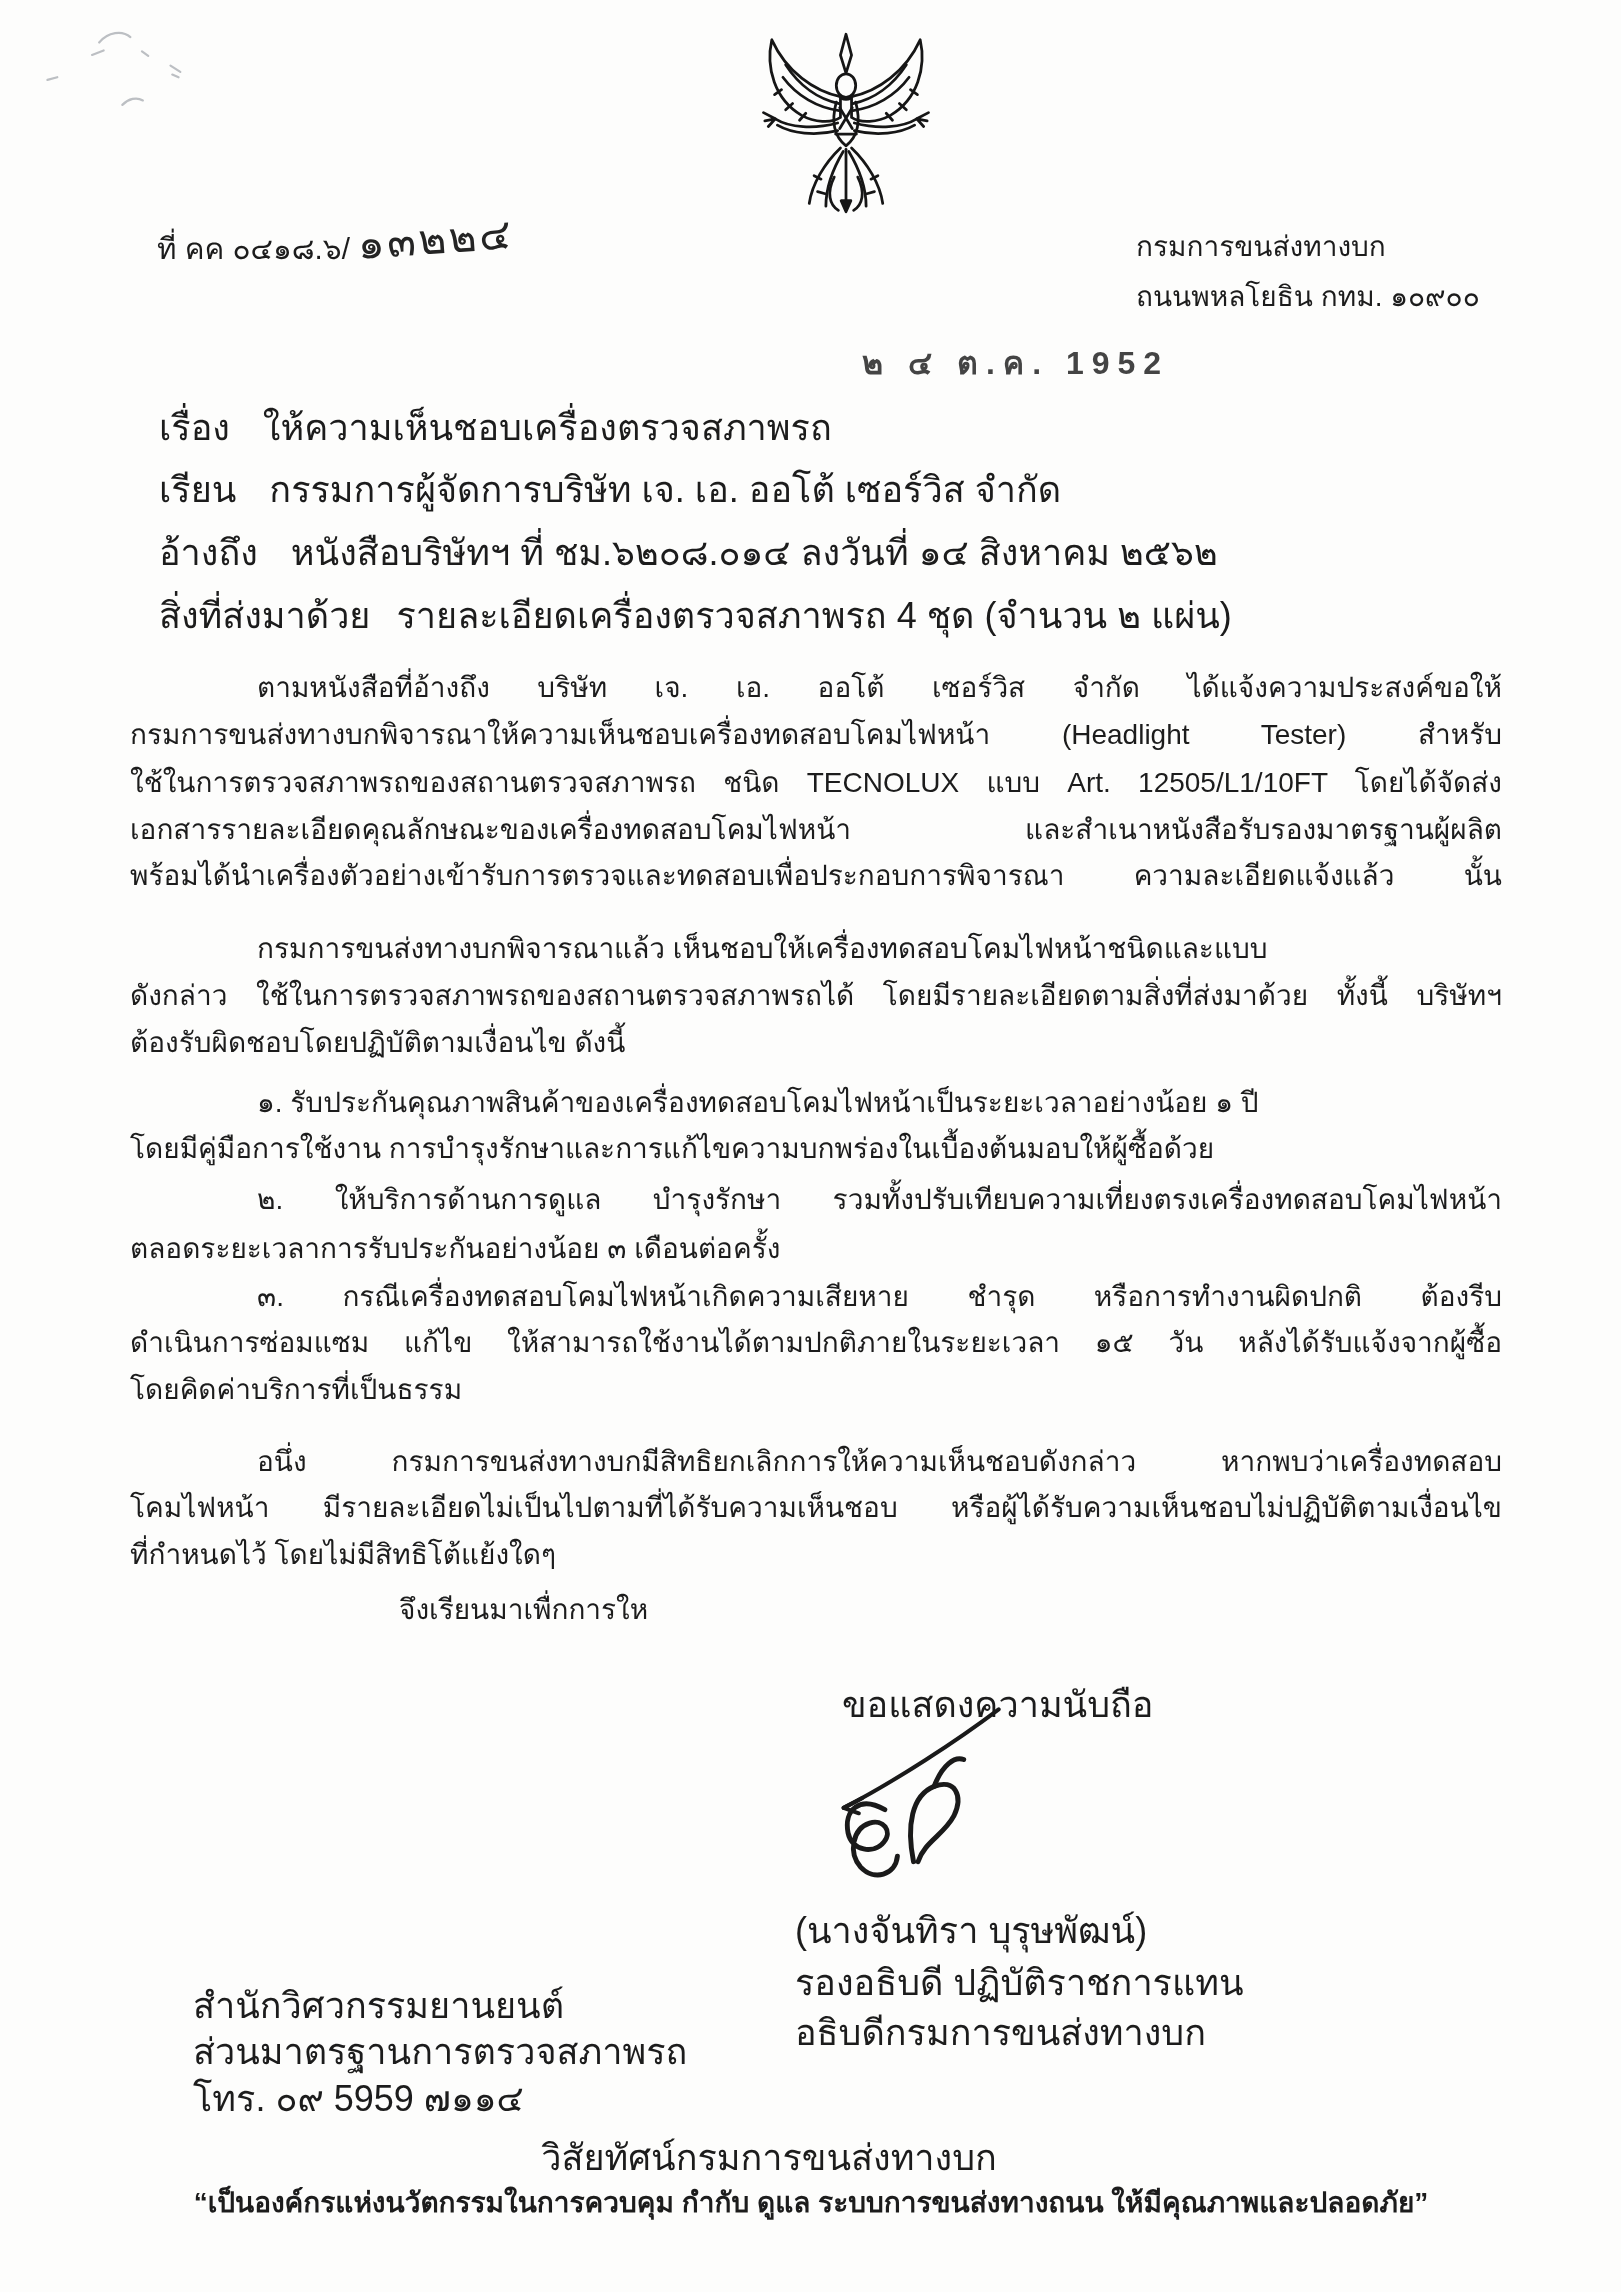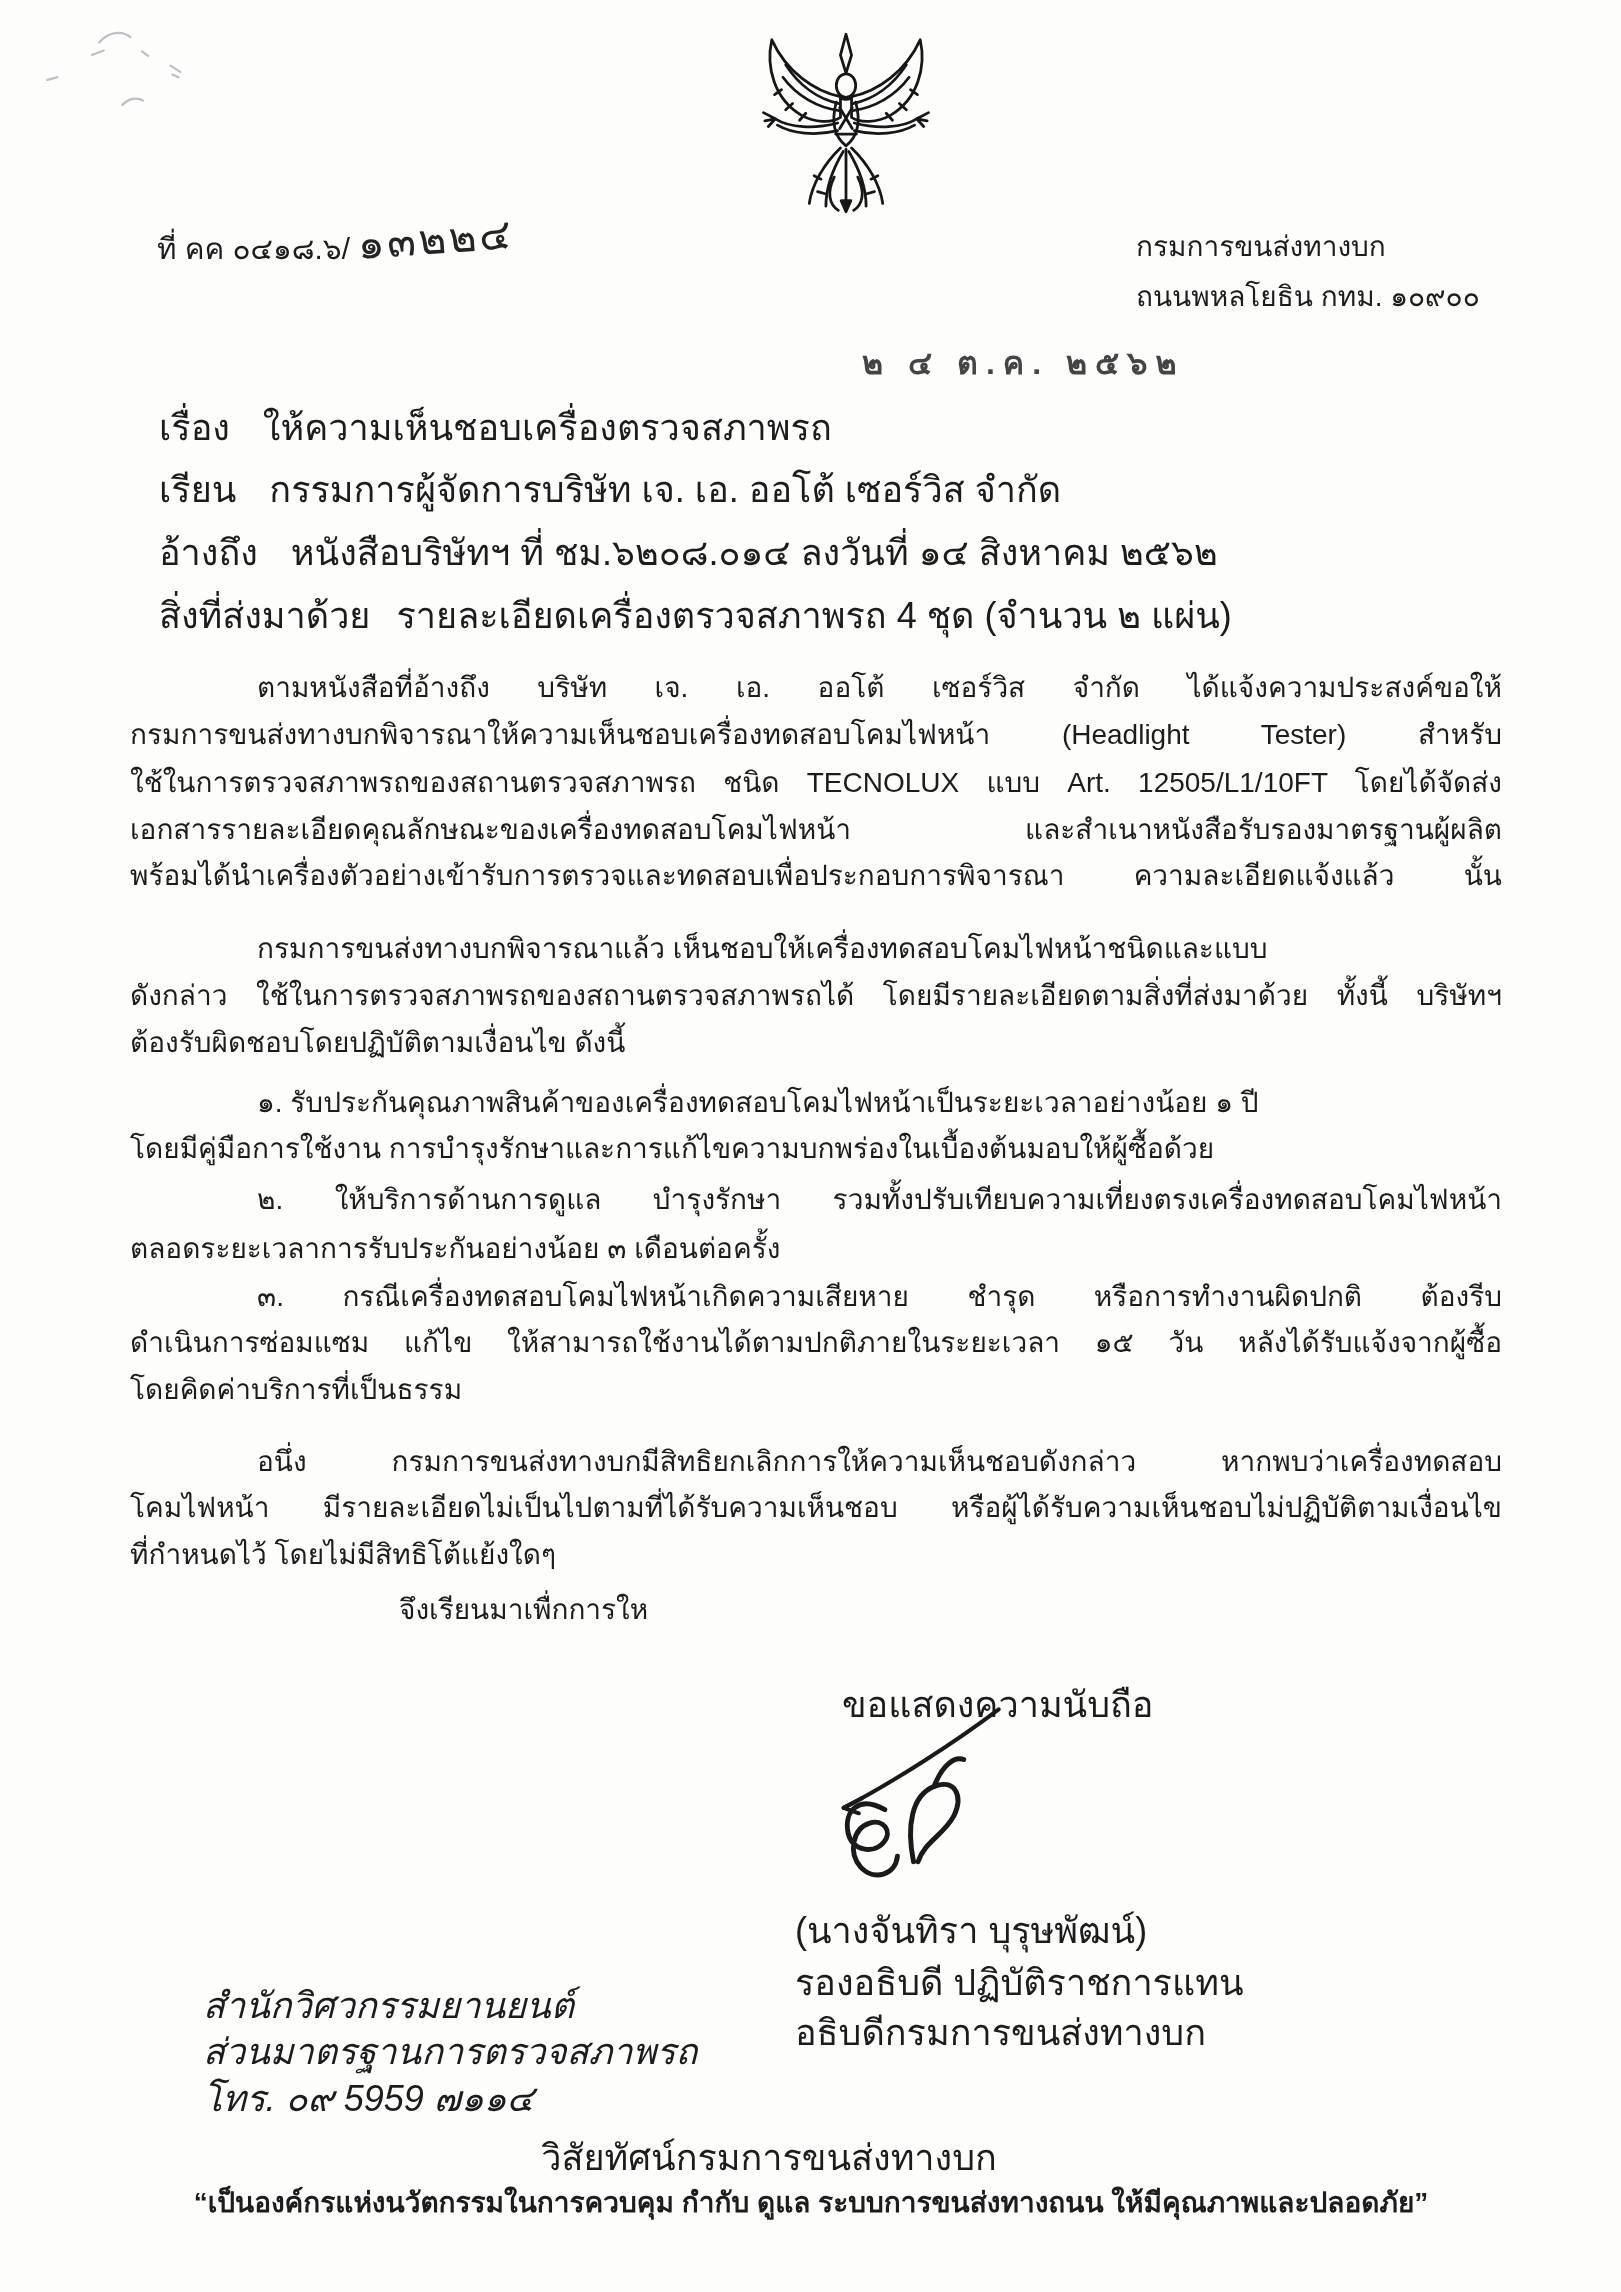--- a/index.html
+++ b/index.html
@@ -29,21 +29,21 @@
   .meta-line .lbl{margin-right:23px;}
   
   .bl{left:130px;width:1372px;font-size:28px;white-space:nowrap;}
   .bl.ind{left:257px;width:1245px;}
   .bl.full{white-space:normal;text-align:justify;text-align-last:justify;}
   .bl.cl{left:399px;width:auto;}
   
   .salutation{left:842px;top:1682px;}
   .sig-block{left:795px;width:296px;text-align:center;}
   
-  .contact-line{left:203px;font-style:italic;}
+  .contact-line{left:193px;}
   
   .vision-title{left:8px;width:1522px;text-align:center;top:2135px;font-weight:400;}
   .vision-quote{left:0;width:1622px;text-align:center;top:2185px;font-weight:600;font-size:28px;}
   svg{display:block;}
 </style>
 </head>
 <body>
 
 <div class="page">
 
@@ -95,21 +95,21 @@
   <div class="abs t doc-number">
     <span>ที่ คค ๐๔๑๘.๖/</span>
     <span class="hand">๑๓๒๒๔</span>
   </div>
 
   <div class="abs t agency">
     <div>กรมการขนส่งทางบก</div>
     <div>ถนนพหลโยธิน กทม. ๑๐๙๐๐</div>
   </div>
 
-  <div class="abs t date-stamp">๒ ๔ ต.ค. ๒๕๖๒</div>
+  <div class="abs t date-stamp">๒ ๔ ต.ค. 1952</div>
 
   <div class="abs t meta-line" style="top:405px">
     <span class="lbl">เรื่อง</span>
     <span>ให้ความเห็นชอบเครื่องตรวจสภาพรถ</span>
   </div>
   <div class="abs t meta-line" style="top:467px">
     <span class="lbl">เรียน</span>
     <span>กรรมการผู้จัดการบริษัท เจ. เอ. ออโต้ เซอร์วิส จำกัด</span>
   </div>
   <div class="abs t meta-line" style="top:530px">

